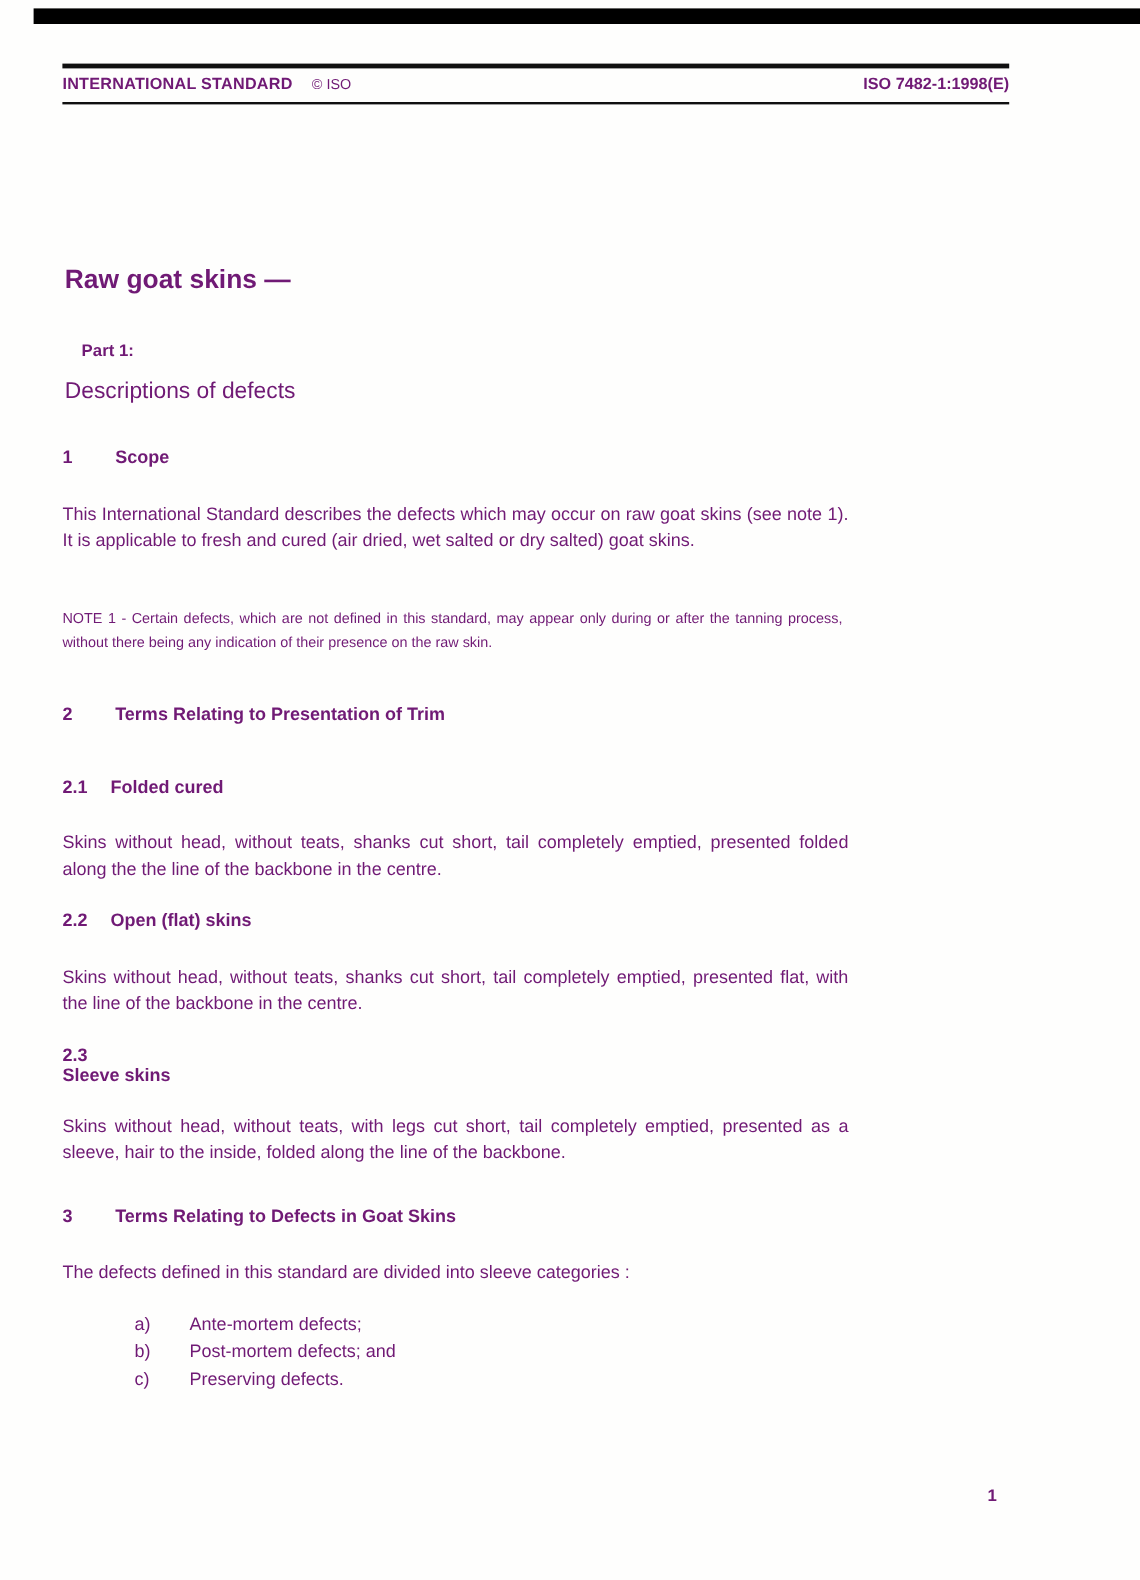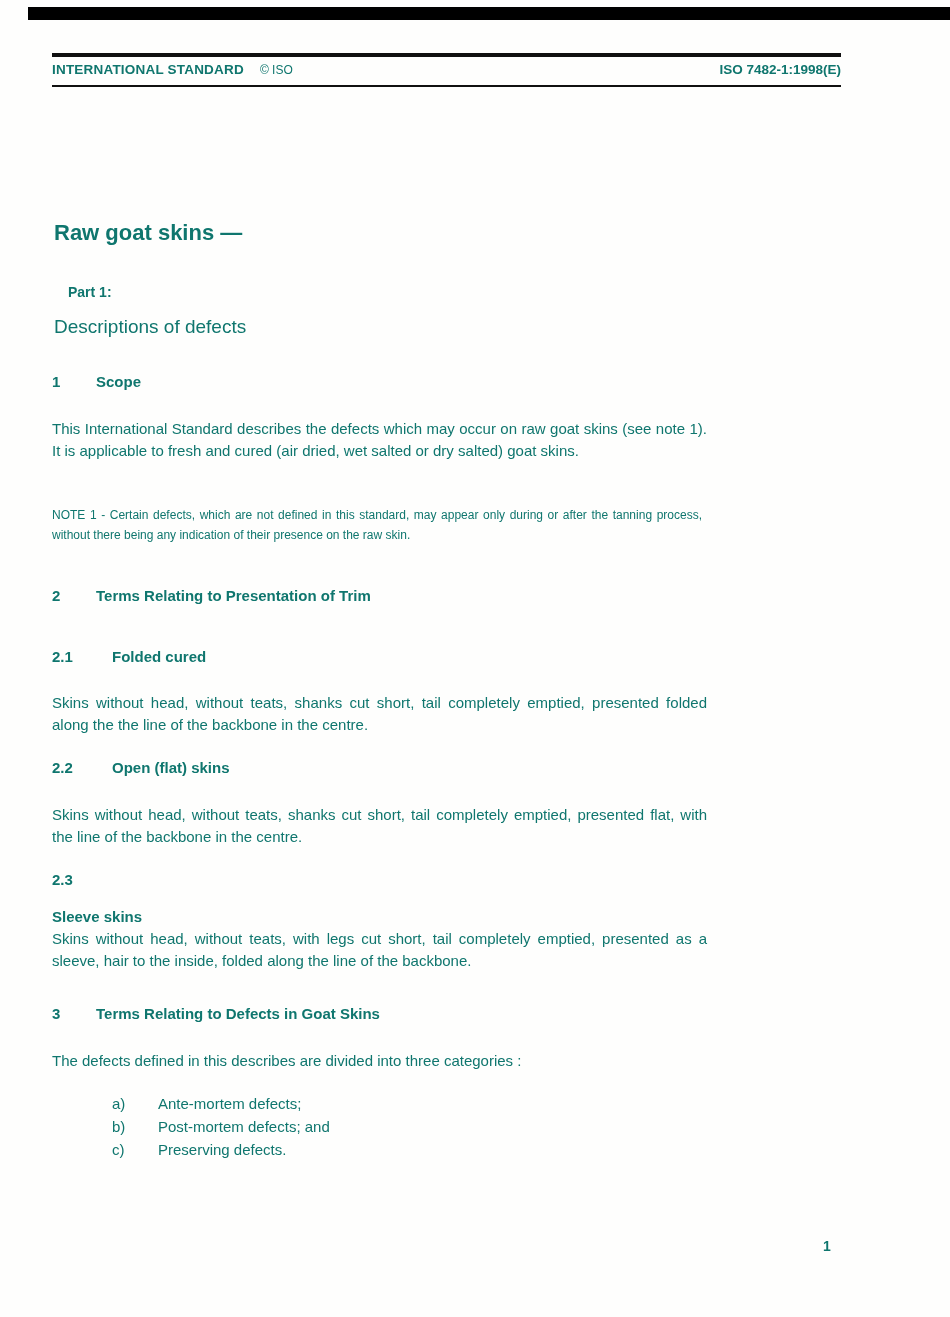--- a/index.html
+++ b/index.html
@@ -6,21 +6,21 @@
     margin: 0;
     padding: 0;
     background: #ffffff;
   }
   .page {
     position: relative;
     width: 950px;
     height: 1317px;
     background: #fefefd;
     font-family: "Liberation Sans", sans-serif;
-    color: #0f766e;
+    color: #701a75;
     overflow: hidden;
   }
   .scan-bar {
     position: absolute;
     top: 7px;
     left: 28px;
     right: 0;
     height: 13px;
     background: #000000;
   }
@@ -96,21 +96,20 @@
   }
   .sec-heading .sec-num {
     min-width: 44px;
   }
   .sub-heading {
     position: absolute;
     left: 52px;
     display: flex;
     font-size: 15px;
     font-weight: bold;
-    gap: 20px;
   }
   .sub-heading .sec-num {
     min-width: 40px;
   }
   .para {
     position: absolute;
     left: 52px;
     width: 655px;
     font-size: 15px;
     line-height: 22px;
@@ -196,21 +195,21 @@
   <div class="sub-heading" style="top:871px;flex-direction:column;">
     <span class="sec-num">2.3</span>
     <span>Sleeve skins</span>
   </div>
   <div class="para" style="top:928px;">Skins without head, without teats, with legs cut short, tail completely emptied, presented as a sleeve, hair to the inside, folded along the line of the backbone.</div>
 
   <div class="sec-heading" style="top:1005px;">
     <span class="sec-num">3</span>
     <span>Terms Relating to Defects in Goat Skins</span>
   </div>
-  <div class="para" style="top:1050px;">The defects defined in this describes are divided into three categories :</div>
+  <div class="para" style="top:1050px;">The defects defined in this standard are divided into sleeve categories :</div>
 
   <div class="list" style="top:1092px;">
     <div class="list-item">
       <span class="list-marker">a)</span>
       <span>Ante-mortem defects;</span>
     </div>
     <div class="list-item">
       <span class="list-marker">b)</span>
       <span>Post-mortem defects; and</span>
     </div>

